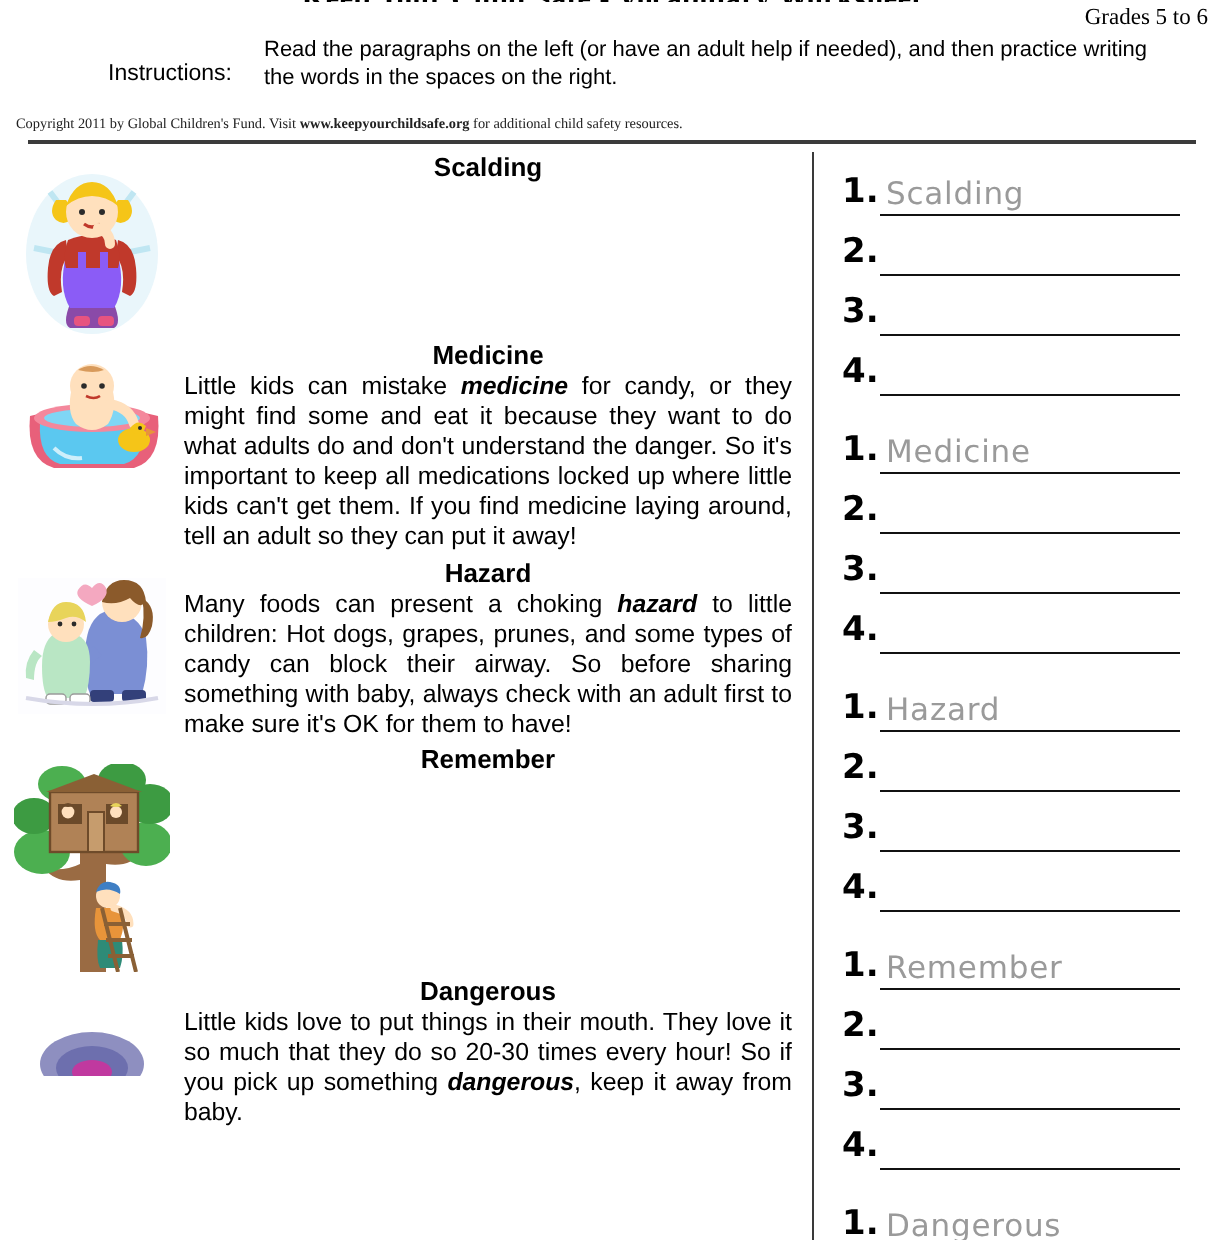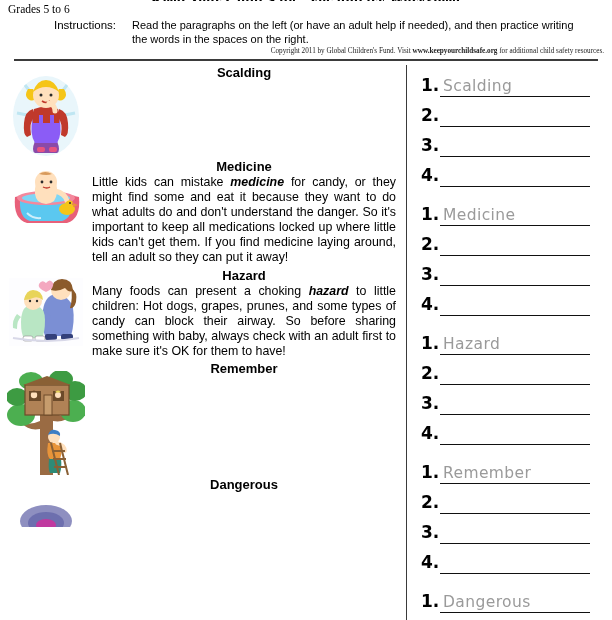--- a/index.html
+++ b/index.html
@@ -25,51 +25,52 @@
     font-family: "Liberation Serif", serif;
     font-size: 15px;
     font-weight: bold;
     letter-spacing: .3px;
     height: 7px;
     overflow: hidden;
     line-height: 13px;
     margin-top: -6px;
   }
   .grade-line {
-    text-align: left;
+    text-align: right;
     font-family: "Liberation Serif", serif;
     font-size: 11.5px;
     margin-top: 2px;
   }
   .instructions-row {
     display: flex;
     align-items: flex-start;
     margin-top: 4px;
     padding-left: 46px;
     padding-right: 30px;
   }
   .instructions-label {
     font-family: "Liberation Sans", sans-serif;
     font-size: 11.5px;
     white-space: nowrap;
     padding-top: 0px;
     width: 78px;
     flex: 0 0 78px;
+    margin-top: 12px;
   }
   .instructions-text {
     font-family: Liberation Sans, sans-serif;
     font-size: 11px;
     line-height: 13.5px;
     flex: 1 1 auto;
   }
   .copyright {
-    text-align: right;
+    text-align: left;
     font-family: "Liberation Serif", serif;
     font-size: 7.2px;
-    margin-top: 1px;
+    margin-top: 12px;
     color: #222;
   }
   .copyright .site {
     font-weight: bold;
   }
   .hrule {
     border: none;
     border-top: 2.2px solid #3b3b3b;
     margin: 4px 6px 0 6px;
   }
@@ -326,20 +327,21 @@
         <div class="art">
           <svg width="74" height="40" viewBox="0 0 74 40">
             <ellipse cx="37" cy="34" rx="26" ry="16" fill="#8e8fc0"></ellipse>
             <ellipse cx="37" cy="36" rx="18" ry="11" fill="#6d6fae"></ellipse>
             <ellipse cx="37" cy="38" rx="10" ry="6" fill="#c0399f"></ellipse>
           </svg>
         </div>
       </div>
       <div class="text-cell">
         <div class="lesson-title">Dangerous</div>
+        <div class="lesson-body">Little kids love to put things in their mouth. They love it so much that they do so 20-30 times every hour! So if you pick up something <b>dangerous</b>, keep it away from baby.</div>
       </div>
     </div>
 
   </div>
 
   <div class="divider"></div>
 
   <div class="right-col">
 
     <div class="practice-group">

